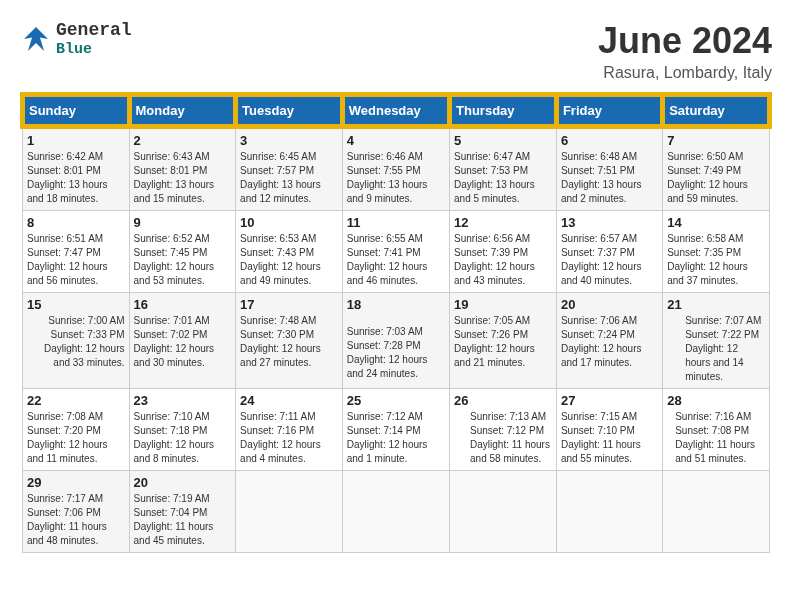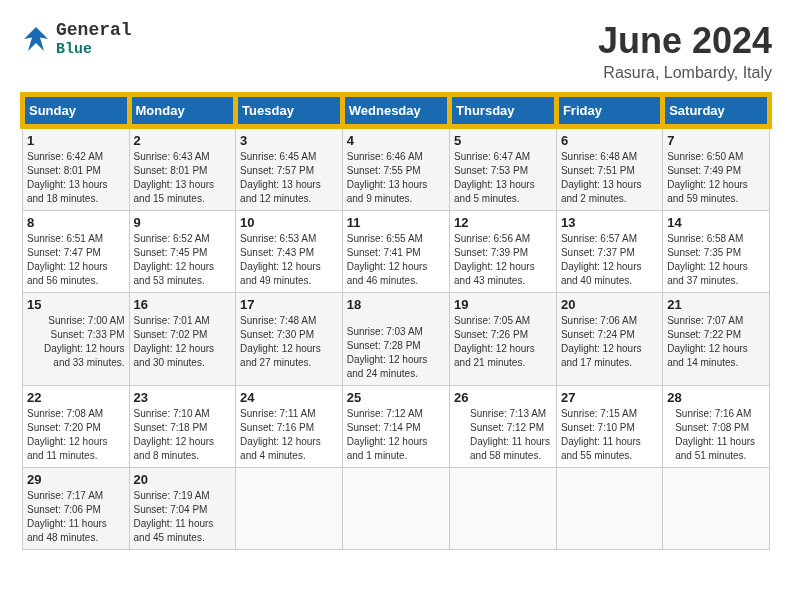--- a/index.html
+++ b/index.html
@@ -245,21 +245,21 @@
 Daylight: 12 hours and 21 minutes.</div>
         </td>
         <td>
           <span class="day-num">20</span>
           <div class="day-detail" style="white-space: pre-line;">Sunrise: 7:06 AM
 Sunset: 7:24 PM
 Daylight: 12 hours and 17 minutes.</div>
         </td>
         <td>
           <span class="day-num">21</span>
-          <div class="day-detail" style="white-space: pre-line;">Sunrise: 7:07 AM
+          <div class="day-detail" style="white-space: pre-line; margin-left: 18px;">Sunrise: 7:07 AM
 Sunset: 7:22 PM
 Daylight: 12 hours and 14 minutes.</div>
         </td>
       </tr>
       <tr>
         <td>
           <span class="day-num">22</span>
           <div class="day-detail" style="white-space: pre-line;">Sunrise: 7:08 AM
 Sunset: 7:20 PM
 Daylight: 12 hours and 11 minutes.</div>

